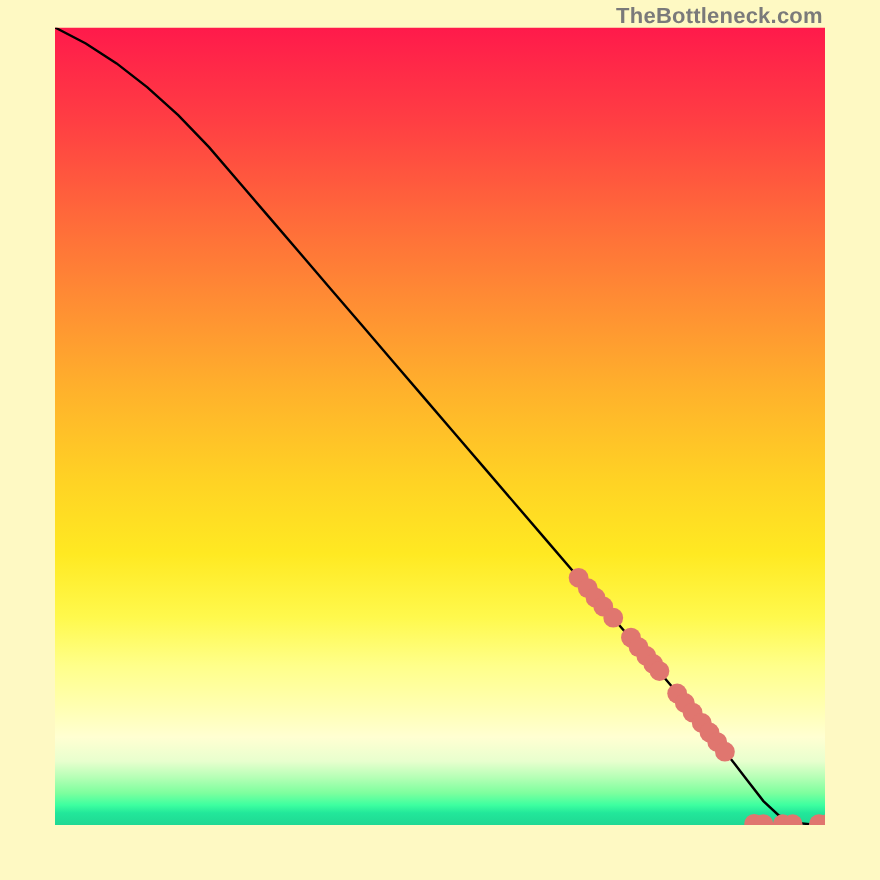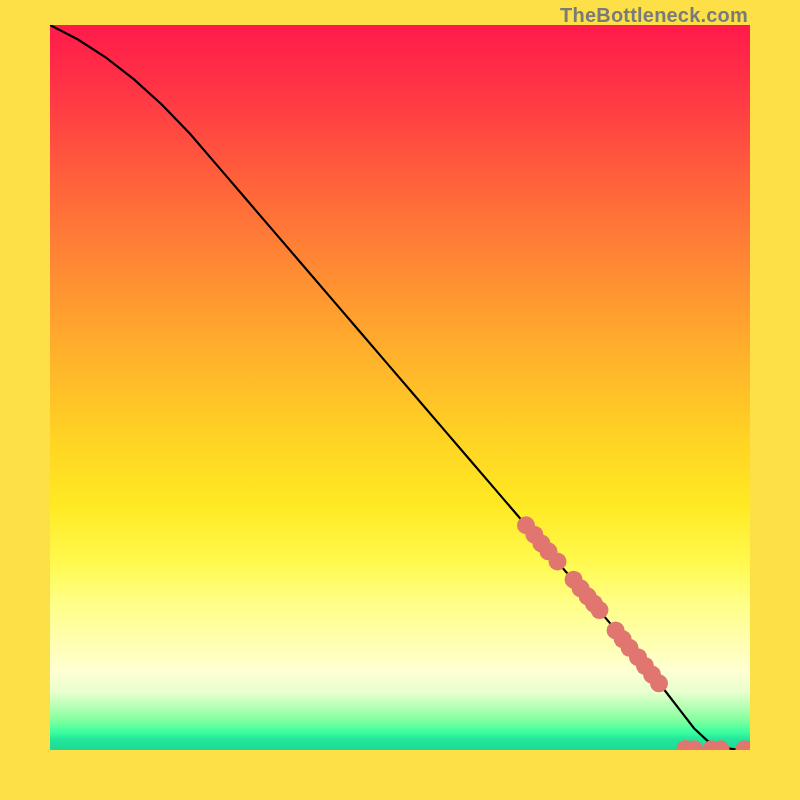--- a/index.html
+++ b/index.html
@@ -10,21 +10,21 @@
     overflow: hidden;
     background: #000;
     font-family: Arial, Helvetica, sans-serif;
   }
   .frame {
     position: absolute;
     left: 0;
     top: 0;
     width: 800px;
     height: 800px;
-    background: #fde047;
+    background: #fef9c3;
   }
   .plot {
     position: absolute;
     left: 50px;
     top: 25px;
     width: 700px;
     height: 725px;
     overflow: hidden;
   }
   .gradient {

